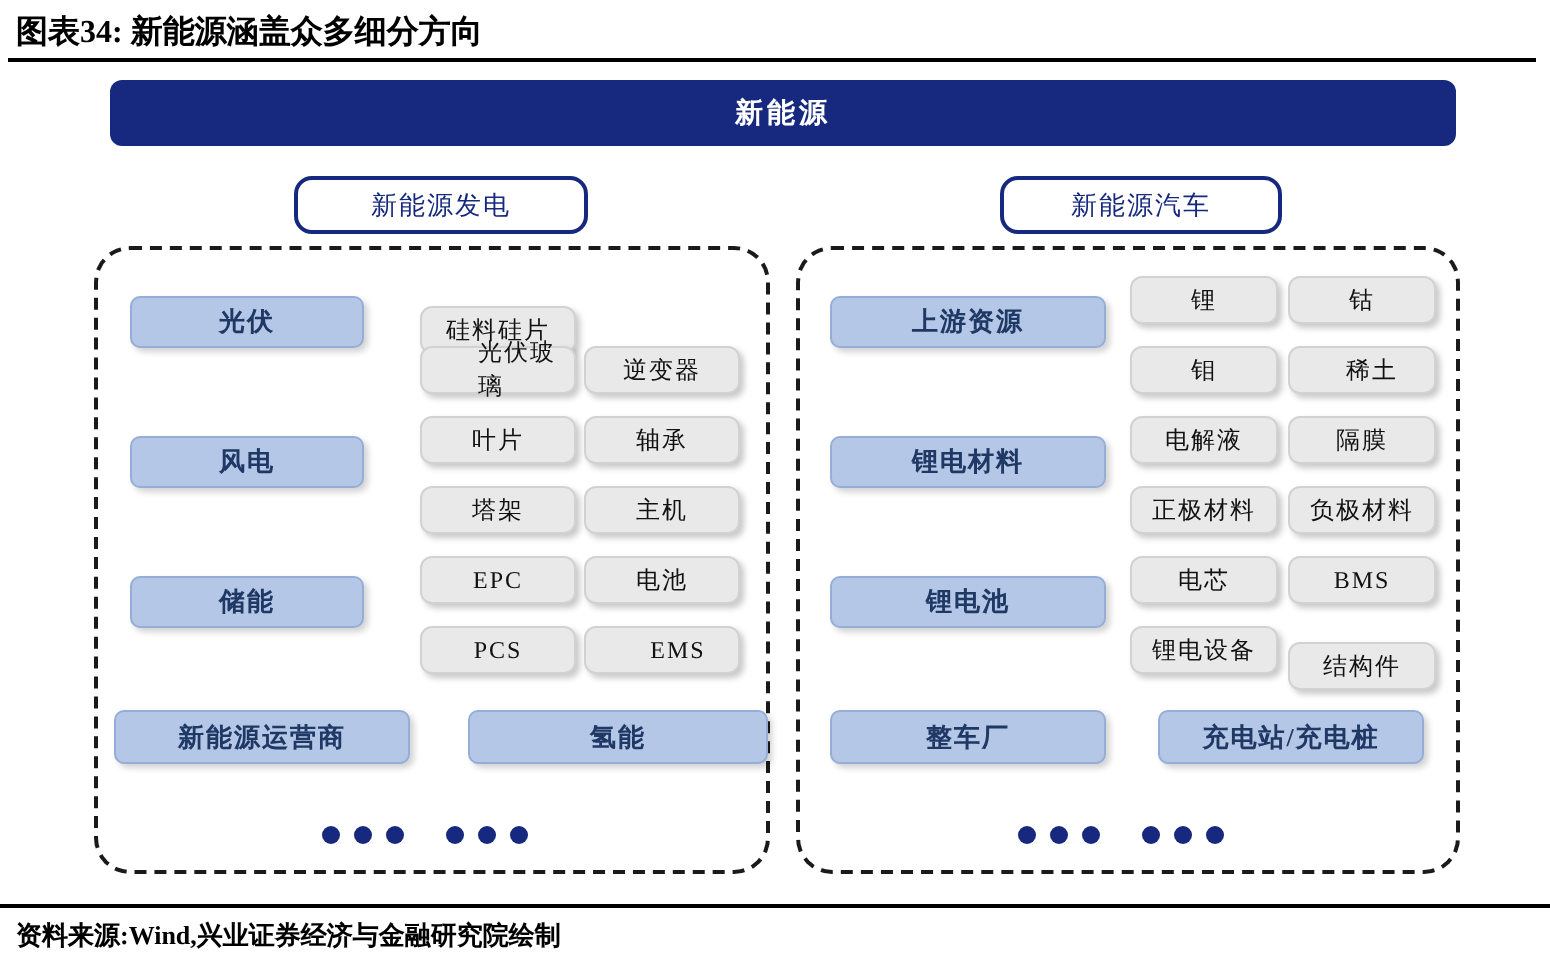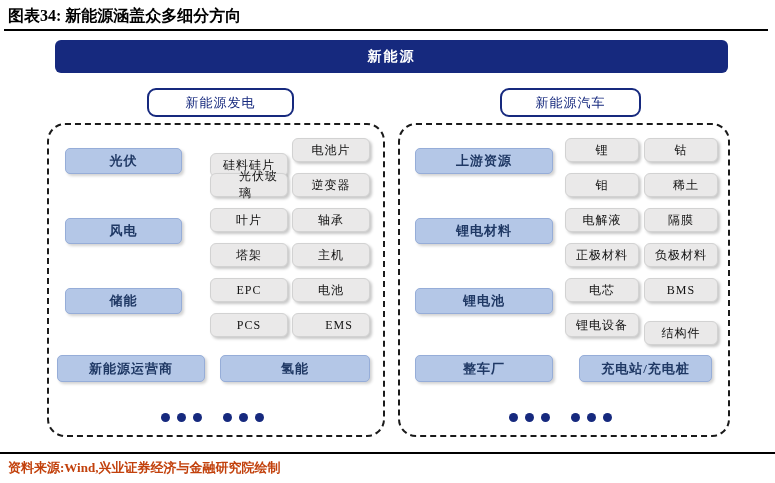--- a/index.html
+++ b/index.html
@@ -31,49 +31,48 @@
         border:1px solid var(--chip_border,#D2D2D2);border-radius:6px;
         box-shadow:2px 2px 3px rgba(0,0,0,0.22);
         color:#111;font-size:12px;display:flex;align-items:center;justify-content:center;
         letter-spacing:1px;box-sizing:border-box;}
   .dots{position:absolute;top:288px;left:50%;transform:translateX(-50%);
         display:flex;align-items:center;}
   .dot{width:9px;height:9px;border-radius:50%;background:var(--navy,#16297E);
        margin-right:7px;}
   .dot.gap{margin-left:14px;}
   .bottom-rule{position:absolute;left:0;top:452px;width:775px;height:2px;background:#000;}
-  .source{position:absolute;left:8px;top:459px;font-size:13px;font-weight:bold;color:#c2410c;}
+  .source{position:absolute;left:8px;top:459px;font-size:13px;font-weight:bold;color:#000000;}
 </style>
 </head>
 <body>
 
 <div class="page">
   <div class="title">图表34: 新能源涵盖众多细分方向</div>
   <div class="title-rule"></div>
   <div class="banner">新能源</div>
   <div class="pill pill-left">新能源发电</div>
   <div class="pill pill-right">新能源汽车</div>
   <div class="dashed-box" id="branch-0">
       <div class="category-box" style="left: 16px; top: 23px; width: 117px; height: 26px;">光伏</div>
       <div class="category-box" style="left: 16px; top: 93px; width: 117px; height: 26px;">风电</div>
       <div class="category-box" style="left: 16px; top: 163px; width: 117px; height: 26px;">储能</div>
       <div class="chip" style="left: 161px; top: 28px; width: 78px; height: 24px;">硅料硅片</div>
-      <div class="chip" style="left: 243px; top: 13px; width: 78px; height: 24px;">电池片</div>
       <div class="chip" style="left: 161px; top: 48px; width: 78px; height: 24px; padding-left: 28px;">光伏玻璃</div>
       <div class="chip" style="left: 243px; top: 48px; width: 78px; height: 24px;">逆变器</div>
       <div class="chip" style="left: 161px; top: 83px; width: 78px; height: 24px;">叶片</div>
       <div class="chip" style="left: 243px; top: 83px; width: 78px; height: 24px;">轴承</div>
       <div class="chip" style="left: 161px; top: 118px; width: 78px; height: 24px;">塔架</div>
       <div class="chip" style="left: 243px; top: 118px; width: 78px; height: 24px;">主机</div>
       <div class="chip" style="left: 161px; top: 153px; width: 78px; height: 24px;">EPC</div>
       <div class="chip" style="left: 243px; top: 153px; width: 78px; height: 24px;">电池</div>
       <div class="chip" style="left: 161px; top: 188px; width: 78px; height: 24px;">PCS</div>
       <div class="chip" style="left: 243px; top: 188px; width: 78px; height: 24px; padding-left: 16px;">EMS</div>
       <div class="category-box" style="left: 8px; top: 230px; width: 148px; height: 27px;">新能源运营商</div>
-      <div class="category-box" style="left: 171px; top: 230px; width: 150px; height: 27px;">氢能</div>
+      <div class="category-box" style="left: 185px; top: 230px; width: 150px; height: 27px;">氢能</div>
       <div class="dots">
         <span class="dot"></span>
         <span class="dot"></span>
         <span class="dot"></span>
         <span class="dot gap"></span>
         <span class="dot"></span>
         <span class="dot"></span>
       </div>
     </div>
   <div class="dashed-box" id="branch-1">

